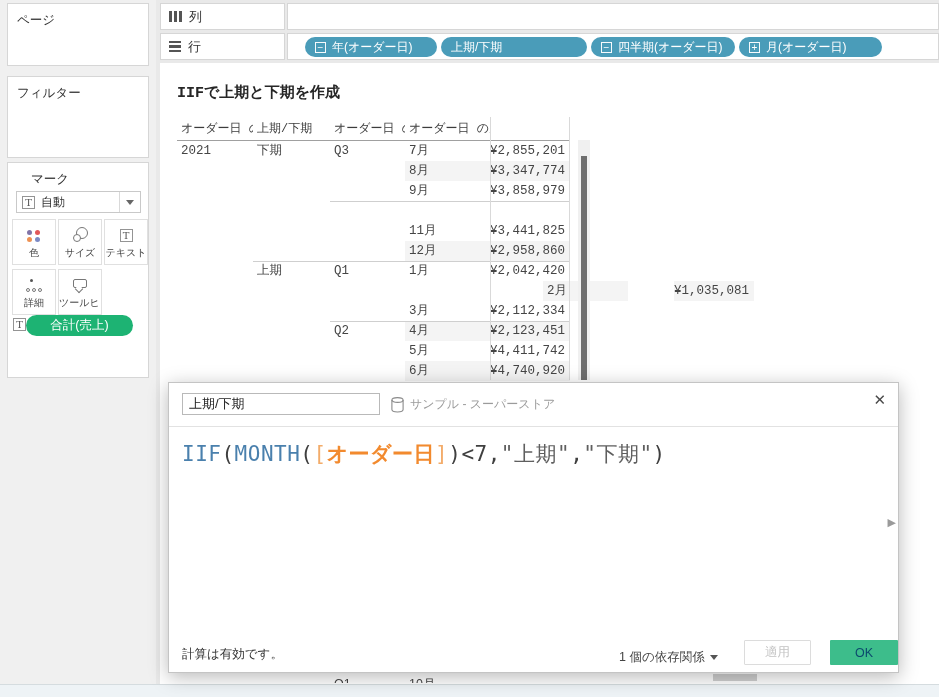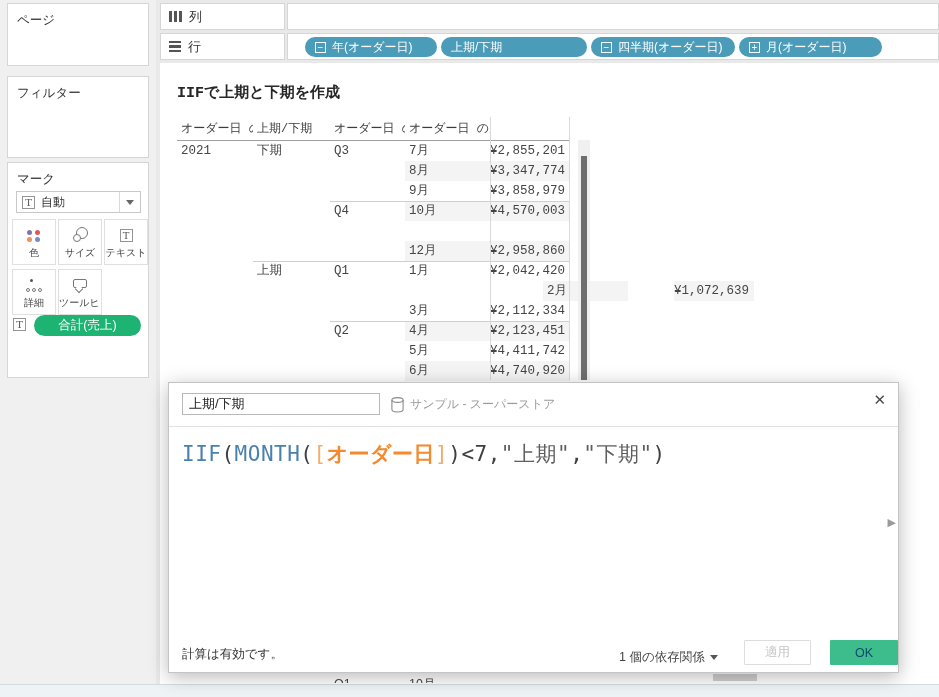--- a/index.html
+++ b/index.html
@@ -105,21 +105,21 @@
   <div class="abs left-bg"></div>
 
   <div class="card" style="left:7px;top:3px;width:142px;height:63px;">
     <div class="card-title">ページ</div>
   </div>
 
   <div class="card" style="left:7px;top:76px;width:142px;height:82px;">
     <div class="card-title">フィルター</div>
   </div>
 
-  <div class="card" style="left:7px;top:162px;width:142px;height:216px;">
+  <div class="card" style="left:7px;top:162px;width:142px;height:216px;padding-left:14px;">
     <div class="card-title">マーク</div>
 
     <div class="mtype">
       <span class="tbox" style="margin-left:5px;">T</span>
       <span class="mtype-label">自動</span>
       <span class="mtype-caret">
           <span class="caret-down"></span>
         </span>
     </div>
 
@@ -154,21 +154,21 @@
     </div>
     <div class="mbtn" style="left:50px;top:106px;">
       <span class="ic-tooltip">
           <span class="bub"></span>
           <span class="tail"></span>
         </span>
       <span class="mbtn-label">ツールヒ…</span>
     </div>
 
     <span class="tbox" style="position:absolute;left:5px;top:155px;">T</span>
-    <div class="enc-pill" style="left:26px;top:152px;width:107px;">
+    <div class="enc-pill" style="left:18px;top:152px;width:107px;">
       <span>合計(売上)</span>
     </div>
   </div>
 
   <div class="shelf-box shelf-label" style="left:160px;top:3px;width:125px;height:27px;">
     <span class="ic-cols">
         <i></i>
         <i></i>
         <i></i>
       </span>
@@ -230,49 +230,49 @@
             <div class="tcell c-month band" style="width: 85px;">8月</div>
             <div class="tcell c-value band" style="width: 80px;">¥3,347,774</div>
           </div>
           <div class="trow" style="top: 40px;">
             <div class="tcell c-year" style="width: 76px;"></div>
             <div class="tcell c-half" style="width: 77px;"></div>
             <div class="tcell c-quarter" style="width: 75px;"></div>
             <div class="tcell c-month" style="width: 85px;">9月</div>
             <div class="tcell c-value" style="width: 80px;">¥3,858,979</div>
           </div>
-          <div class="trow" style="top: 60px;">
-            <div class="tcell c-year" style="width: 76px;"></div>
-            <div class="tcell c-half" style="width: 77px;"></div>
-            <div class="tcell c-quarter" style="width: 75px;">Q4</div>
-            <div class="tcell c-month band" style="width: 85px;">10月</div>
-            <div class="tcell c-value band" style="width: 80px;">¥4,570,003</div>
-          </div>
           <div class="gsep" style="top: 60px; left: 153px; width: 240px;"></div>
+          <div class="trow" style="top: 80px;">
+            <div class="tcell c-year" style="width: 76px;"></div>
+            <div class="tcell c-half" style="width: 77px;"></div>
+            <div class="tcell c-quarter" style="width: 75px;"></div>
+            <div class="tcell c-month" style="width: 85px;">11月</div>
+            <div class="tcell c-value" style="width: 80px;">¥3,441,825</div>
+          </div>
           <div class="trow" style="top: 100px;">
             <div class="tcell c-year" style="width: 76px;"></div>
             <div class="tcell c-half" style="width: 77px;"></div>
             <div class="tcell c-quarter" style="width: 75px;"></div>
             <div class="tcell c-month band" style="width: 85px;">12月</div>
             <div class="tcell c-value band" style="width: 80px;">¥2,958,860</div>
           </div>
           <div class="trow" style="top: 120px;">
             <div class="tcell c-year" style="width: 76px;"></div>
             <div class="tcell c-half" style="width: 77px;">上期</div>
             <div class="tcell c-quarter" style="width: 75px;">Q1</div>
             <div class="tcell c-month" style="width: 85px;">1月</div>
             <div class="tcell c-value" style="width: 80px;">¥2,042,420</div>
           </div>
           <div class="gsep" style="top: 120px; left: 76px; width: 317px;"></div>
           <div class="trow" style="top: 140px; gap: 46px;">
             <div class="tcell c-year" style="width: 76px;"></div>
             <div class="tcell c-half" style="width: 77px;"></div>
             <div class="tcell c-quarter" style="width: 75px;"></div>
             <div class="tcell c-month band" style="width: 85px;">2月</div>
-            <div class="tcell c-value band" style="width: 80px;">¥1,072,639</div>
+            <div class="tcell c-value band" style="width: 80px;">¥1,035,081</div>
           </div>
           <div class="trow" style="top: 160px;">
             <div class="tcell c-year" style="width: 76px;"></div>
             <div class="tcell c-half" style="width: 77px;"></div>
             <div class="tcell c-quarter" style="width: 75px;"></div>
             <div class="tcell c-month" style="width: 85px;">3月</div>
             <div class="tcell c-value" style="width: 80px;">¥2,112,334</div>
           </div>
           <div class="trow" style="top: 180px;">
             <div class="tcell c-year" style="width: 76px;"></div>

